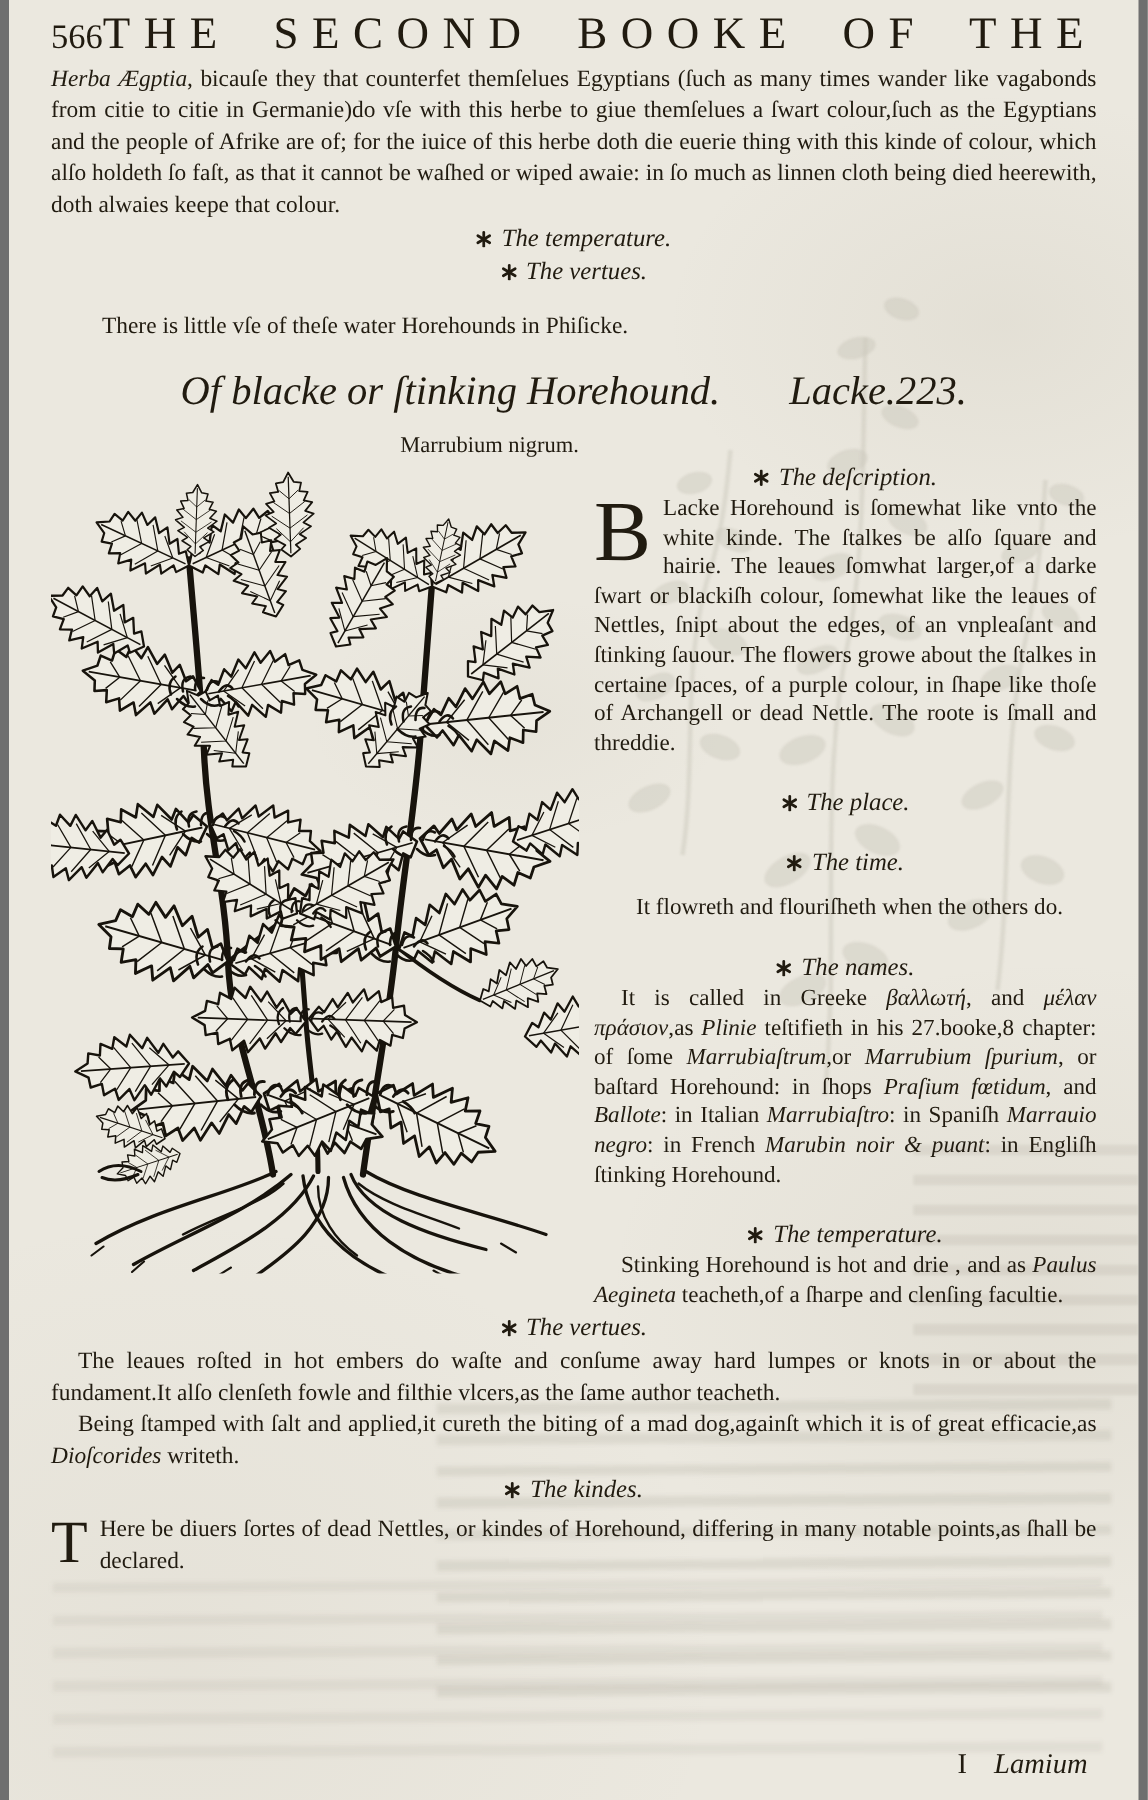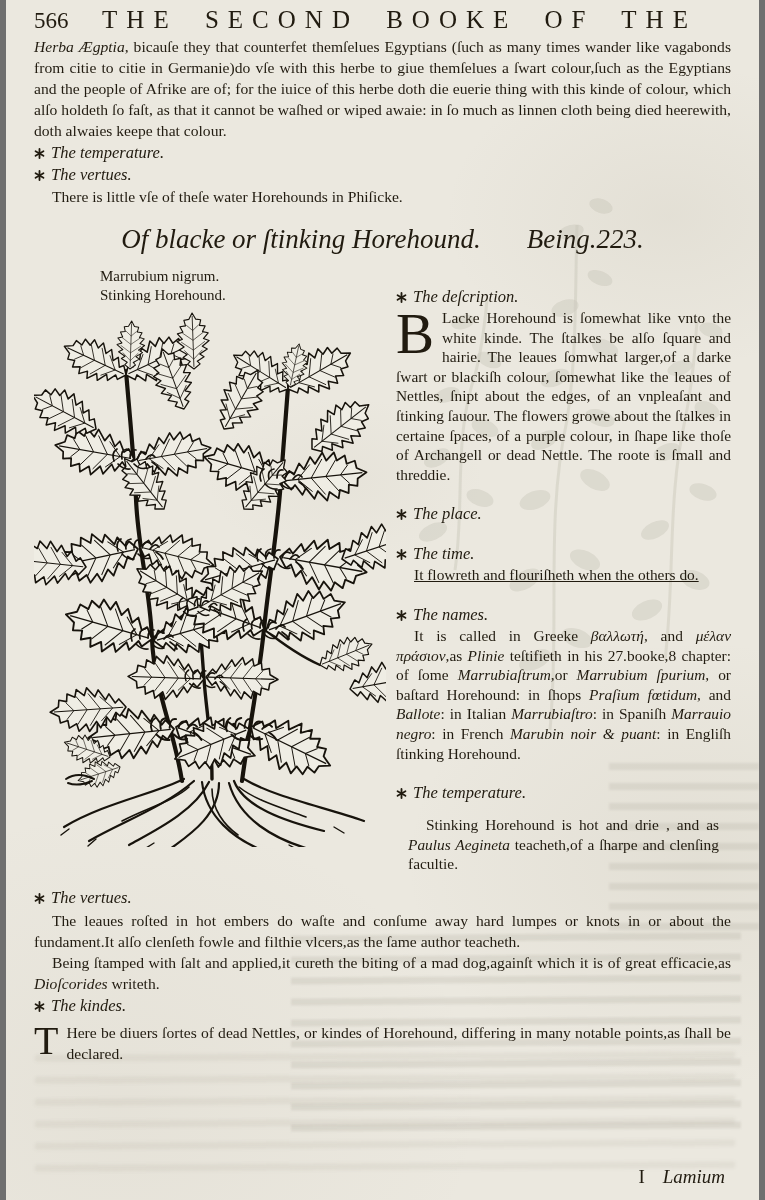--- a/index.html
+++ b/index.html
@@ -15,40 +15,40 @@
       radial-gradient(ellipse 200px 120px at 45% 40%, rgba(160,152,130,.06), transparent 70%);
     color:#211b10;
     font-family:"Liberation Serif", serif;
     overflow:hidden;
   }
   .inner{position:relative;z-index:2;padding:6px 28px 0 28px;}
 
   
   .header-row{display:flex;align-items:baseline;}
   .pageno{font-size:23px;width:64px;}
-  .running-title{flex:1;text-align:center;font-size:25px;letter-spacing:9px;word-spacing:12px;white-space:nowrap;margin-right:30px;}
+  .running-title{flex:1;text-align:center;font-size:30px;letter-spacing:9px;word-spacing:12px;white-space:nowrap;margin-right:30px;}
 
   
   .para{font-size:15.6px;line-height:21px;text-align:justify;}
   .indent{text-indent:18px;}
   .it, .i{font-style:italic;}
 
-  .chead{text-align:left;font-size:16.5px;margin:2px 0 1px 0;}
+  .chead{text-align:center;font-size:16.5px;margin:2px 0 1px 0;}
   .chead .lbl{font-style:italic;}
   .orn{display:inline-block;width:11px;height:11px;margin-right:6px;vertical-align:-1px;}
 
   .chapter-head{text-align:center;font-style:italic;font-size:27px;margin:17px 0 12px 0;white-space:nowrap;}
   .chapter-head .gap{display:inline-block;width:46px;}
   .chapter-head2{margin:16px 0 8px 0;font-size:26px;}
 
   
   .columns{display:flex;gap:10px;margin-top:2px;}
   .colL{width:352px;flex:none;}
   .colR{flex:1;min-width:0;}
-  .fig-caption{margin-left:66px;font-size:15px;line-height:19px;}
+  .fig-caption{margin-left:66px;font-size:15px;line-height:19px;text-align:right;}
   .woodcut{display:block;margin-top:4px;}
   .colR .para{font-size:15.4px;line-height:19.6px;}
   .colR .chead{margin:20px 0 1px 0;}
 
   .dropcap{float:left;font-size:57px;line-height:46px;padding:3px 8px 0 0;}
   .dropcap2{float:left;font-size:40px;line-height:33px;padding:2px 8px 0 0;}
 
   .verts-block{margin-top:2px;}
   .kindes-para{margin-top:6px;}
 
@@ -137,32 +137,31 @@
 
     <div class="chead">
       <svg class="orn" viewBox="0 0 12 12">
           <g stroke="#211b10" stroke-width="2" stroke-linecap="round">
             <line x1="6" y1="1" x2="6" y2="11"></line>
             <line x1="1.7" y1="3.5" x2="10.3" y2="8.5"></line>
             <line x1="10.3" y1="3.5" x2="1.7" y2="8.5"></line>
           </g>
         </svg><span class="lbl">The vertues.</span>
     </div>
-    <p class="para indent" style="margin:0;">There is little vſe of theſe water Horehounds in Phiſicke.</p>
+    <p class="para indent" style="margin:16px;">There is little vſe of theſe water Horehounds in Phiſicke.</p>
 
     <div class="chapter-head">
-      <span>Of blacke or ſtinking Horehound.</span><span class="gap"></span><span>Being.223.</span>
+      <span>Of blacke or ſtinking Horehound.</span><span class="gap"></span><span>Lacke.223.</span>
     </div>
 
     <div class="columns">
 
       <div class="colL">
         <div class="fig-caption">
           <div class="lat">Marrubium nigrum.</div>
-          <div>Stinking Horehound.</div>
         </div>
 
         <svg class="woodcut" width="352" height="538" viewBox="0 0 352 538">
           <defs>
             <g id="lf">
               <path d="M0,0 L7,-9 L11,-5 L17,-15 L21,-9 L28,-20 L32,-13 L40,-23 L43,-15 L51,-22 L53,-14 L61,-18 L62,-10 L70,-12 L71,-5 L80,0 L71,5 L70,12 L62,10 L61,18 L53,14 L51,22 L43,15 L40,23 L32,13 L28,20 L21,9 L17,15 L11,5 L7,9 Z" fill="#efede4" stroke="#17130c" stroke-width="1.7" stroke-linejoin="round"></path>
               <path d="M3,0 L76,0" stroke="#17130c" stroke-width="1.2" fill="none"></path>
               <path d="M14,0 L27,-13 M27,0 L39,-17 M41,0 L52,-15 M55,0 L63,-9 M14,0 L27,13 M27,0 L39,17 M41,0 L52,15 M55,0 L63,9" stroke="#17130c" stroke-width=".9" fill="none"></path>
             </g>
             <g id="fw" stroke="#17130c" stroke-width="1.7" fill="none" stroke-linecap="round">
@@ -279,21 +278,21 @@
 
         <div class="chead">
           <svg class="orn" viewBox="0 0 12 12">
               <g stroke="#211b10" stroke-width="2" stroke-linecap="round">
                 <line x1="6" y1="1" x2="6" y2="11"></line>
                 <line x1="1.7" y1="3.5" x2="10.3" y2="8.5"></line>
                 <line x1="10.3" y1="3.5" x2="1.7" y2="8.5"></line>
               </g>
             </svg><span class="lbl">The time.</span>
         </div>
-        <p class="para indent" style="margin:0;text-decoration:underline;">It flowreth and flouriſheth when the others do.</p>
+        <p class="para indent" style="margin:10px;">It flowreth and flouriſheth when the others do.</p>
 
         <div class="chead">
           <svg class="orn" viewBox="0 0 12 12">
               <g stroke="#211b10" stroke-width="2" stroke-linecap="round">
                 <line x1="6" y1="1" x2="6" y2="11"></line>
                 <line x1="1.7" y1="3.5" x2="10.3" y2="8.5"></line>
                 <line x1="10.3" y1="3.5" x2="1.7" y2="8.5"></line>
               </g>
             </svg><span class="lbl">The names.</span>
         </div>
@@ -301,21 +300,21 @@
 
         <div class="chead">
           <svg class="orn" viewBox="0 0 12 12">
               <g stroke="#211b10" stroke-width="2" stroke-linecap="round">
                 <line x1="6" y1="1" x2="6" y2="11"></line>
                 <line x1="1.7" y1="3.5" x2="10.3" y2="8.5"></line>
                 <line x1="10.3" y1="3.5" x2="1.7" y2="8.5"></line>
               </g>
             </svg><span class="lbl">The temperature.</span>
         </div>
-        <p class="para indent" style="margin:12px;"><span>Stinking Horehound is hot and drie , and as </span><span class="i">Paulus Aegineta</span><span> teacheth,of a ſharpe and clenſing facultie.</span></p>
+        <p class="para indent" style="margin:0;"><span>Stinking Horehound is hot and drie , and as </span><span class="i">Paulus Aegineta</span><span> teacheth,of a ſharpe and clenſing facultie.</span></p>
       </div>
     </div>
 
     <div class="verts-block">
       <div class="chead">
         <svg class="orn" viewBox="0 0 12 12">
             <g stroke="#211b10" stroke-width="2" stroke-linecap="round">
               <line x1="6" y1="1" x2="6" y2="11"></line>
               <line x1="1.7" y1="3.5" x2="10.3" y2="8.5"></line>
               <line x1="10.3" y1="3.5" x2="1.7" y2="8.5"></line>

